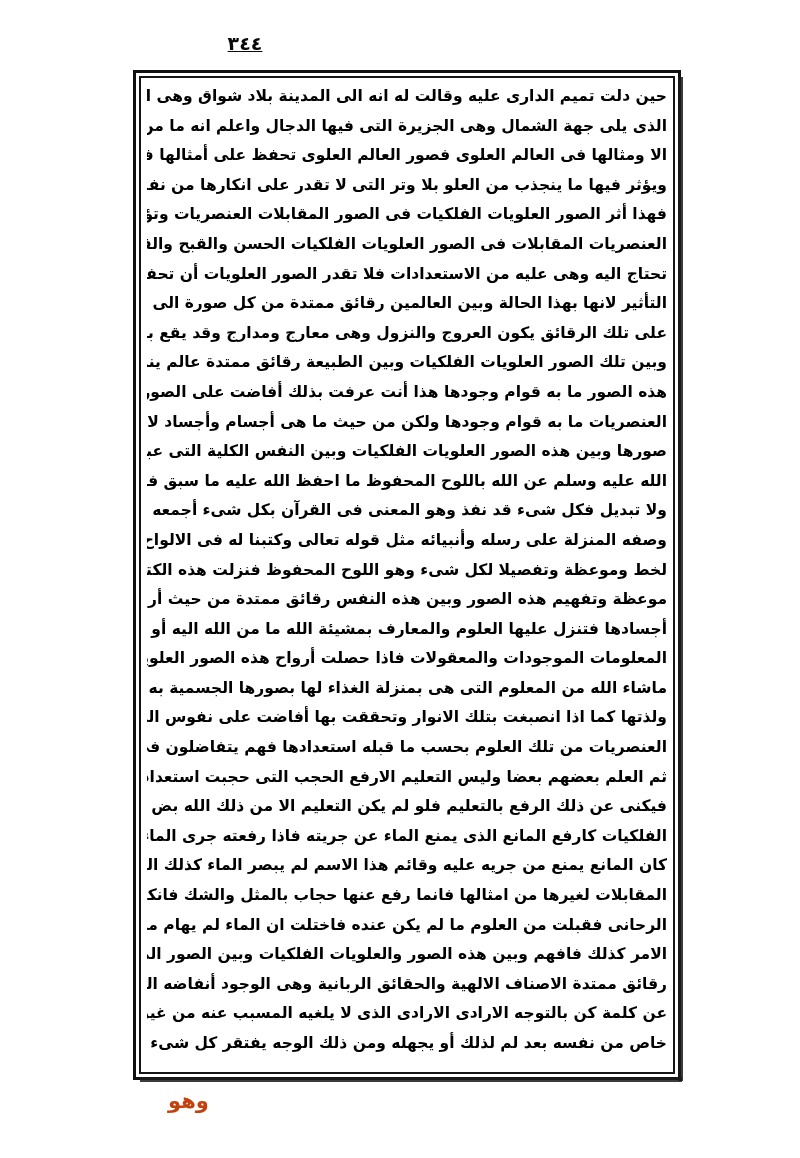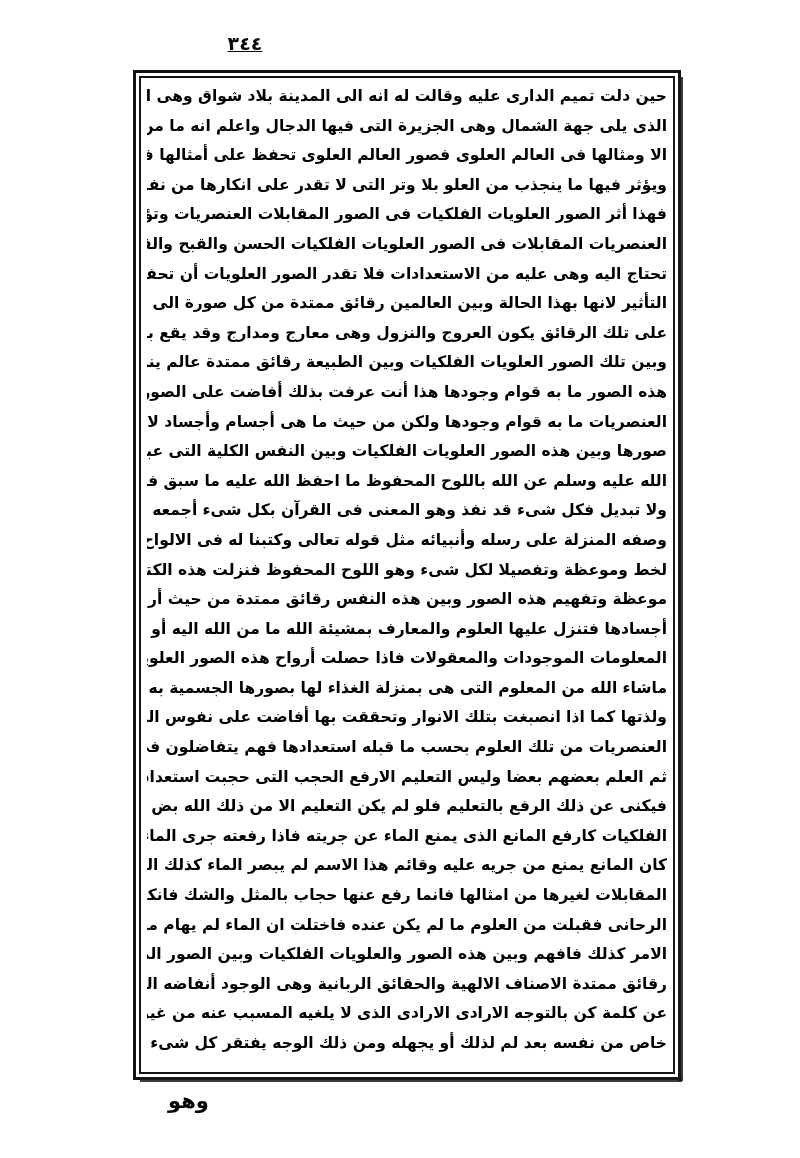--- a/index.html
+++ b/index.html
@@ -119,21 +119,21 @@
   }
 
   
   #catchword {
     position: absolute;
     left: 168px;
     top: 1089px;
     font-family: "DejaVu Sans", sans-serif;
     font-size: 21px;
     font-weight: 700;
-    color: #000000;
+    color: #c2410c;
     direction: rtl;
   }
 </style>
 </head>
 <body>
 
 <div id="page-sheet">
 
   <div id="folio-number">
     <span class="num">٣٤٤</span>

